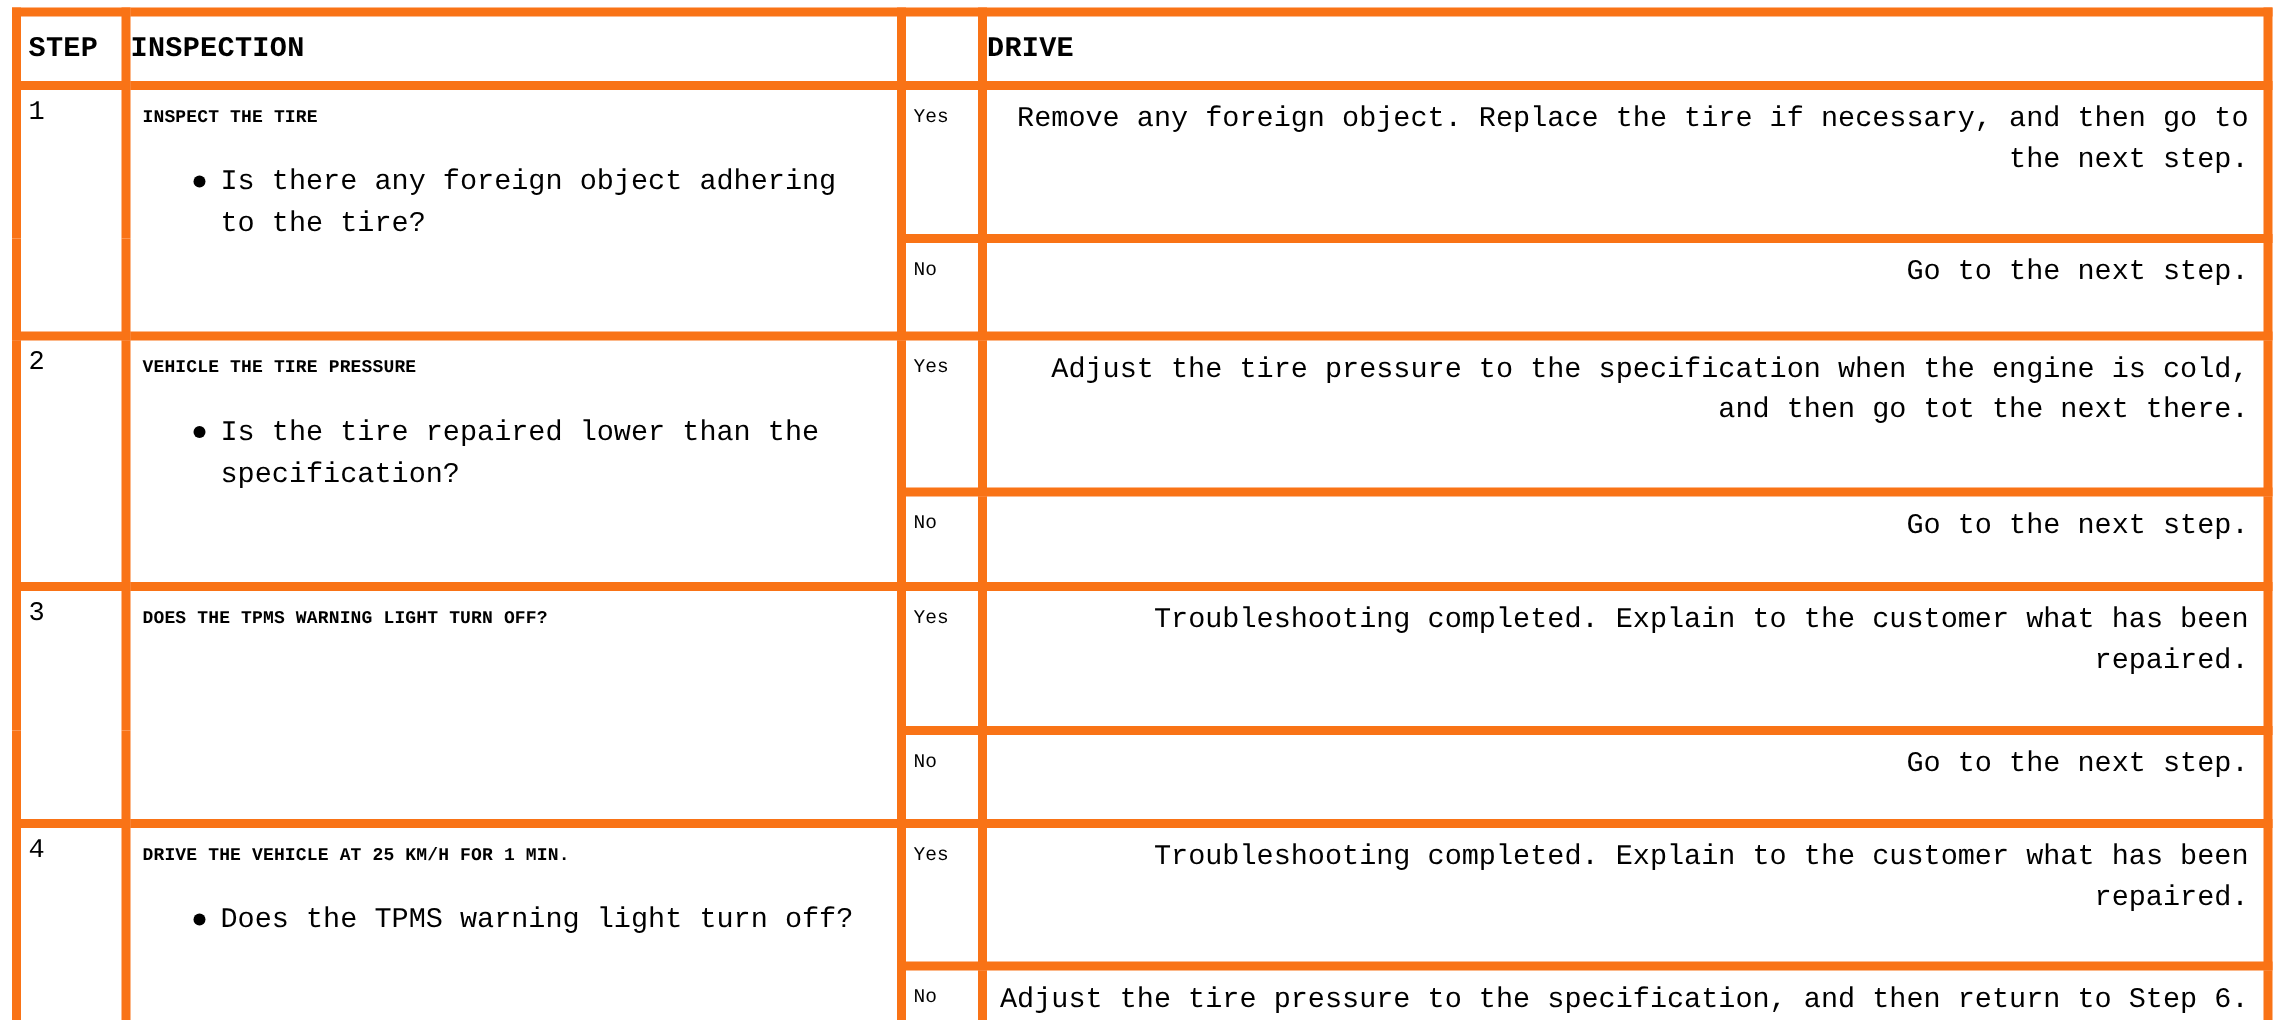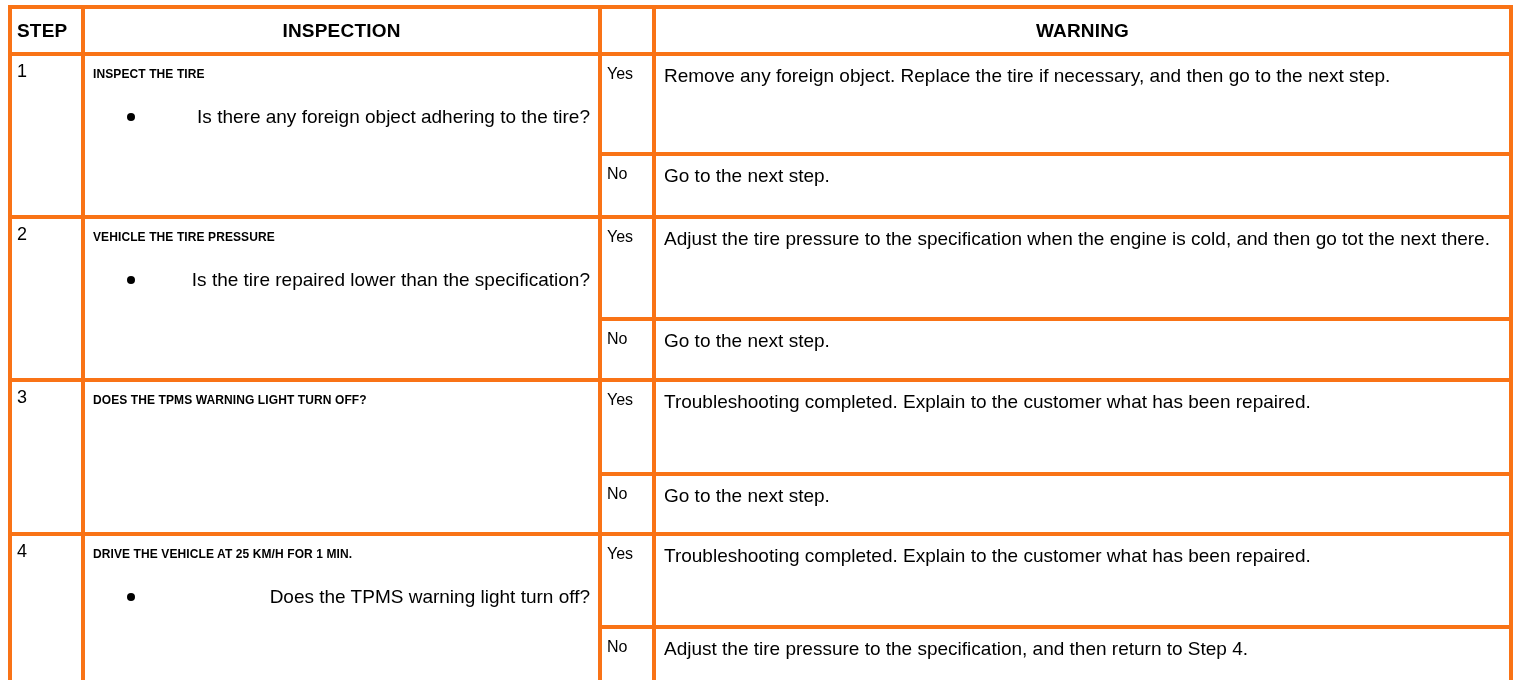--- a/index.html
+++ b/index.html
@@ -28,36 +28,37 @@
     left: 8px;
     top: 5px;
     width: 1504px;
     border-collapse: collapse;
     table-layout: fixed;
     border: 3px solid #000;
     background: #fff;
   }
 
   table.tsb td, table.tsb th {
-    border: 4px solid #f97316;
+    border: 6px solid #f97316;
     vertical-align: top;
     padding: 0;
     background: #fff;
+    font-family: Liberation Mono, monospace;
   }
 
   
   col.c-step   { width: 73px;  }
   col.c-insp   { width: 517px; }
   col.c-yn     { width: 54px;  }
   col.c-action { width: 857px; }
 
   
   .hdr {
     height: 43px;
-    text-align: center;
+    text-align: left;
     font-weight: bold;
     font-size: 19px;
     line-height: 43px;
     letter-spacing: 0.2px;
   }
   .hdr-step {
     text-align: left;
     padding-left: 5px !important;
     font-weight: bold;
     font-size: 19px;
@@ -80,21 +81,20 @@
   .insp-title {
     font-weight: bold;
     font-size: 12px;
     line-height: 25px;
     letter-spacing: 0.1px;
   }
   .bullet-list {
     margin: 16px 0 0 0;
     padding: 0;
     list-style: none;
-    text-align: right;
   }
   .bullet-list li {
     position: relative;
     padding-left: 52px;
     font-size: 19px;
     line-height: 28px;
     margin-bottom: 2px;
   }
   .bullet-list li .dot {
     position: absolute;
@@ -102,31 +102,32 @@
     top: 10px;
     width: 8px;
     height: 8px;
     background: #000;
     border-radius: 50%;
     display: block;
   }
 
   
   .yn {
-    font-size: 16px;
+    font-size: 13px;
     line-height: 24px;
     padding: 6px 0 0 5px !important;
     white-space: nowrap;
   }
 
   
   .act {
     padding: 6px 10px 8px 8px !important;
     font-size: 19px;
     line-height: 27px;
+    text-align: right;
   }
   .act p {
     margin: 0;
   }
   .act .note-head {
     font-weight: bold;
     margin-top: 22px;
   }
 
   
@@ -150,21 +151,21 @@
       <col class="c-insp">
       <col class="c-yn">
       <col class="c-action">
     </colgroup>
 
     <tbody>
         <tr>
       <td class="hdr hdr-step" rowspan="1">STEP</td>
       <td class="hdr">INSPECTION</td>
       <td class="hdr hdr-blank"></td>
-      <td class="hdr">WARNING</td>
+      <td class="hdr">DRIVE</td>
     </tr>
 
     <tr>
       <td class="stepno" rowspan="2">1</td>
       <td class="insp" rowspan="2">
         <div class="insp-title">INSPECT THE TIRE</div>
         <ul class="bullet-list">
           <li>
             <span class="dot"></span>
             <span>Is there any foreign object adhering to the tire?</span>
@@ -235,21 +236,21 @@
         </ul>
       </td>
       <td class="yn r4-yes">Yes</td>
       <td class="act r4-yes">
         <p>Troubleshooting completed. Explain to the customer what has been repaired.</p>
       </td>
     </tr>
     <tr>
       <td class="yn r4-no">No</td>
       <td class="act r4-no">
-        <p>Adjust the tire pressure to the specification, and then return to Step 4.</p>
+        <p>Adjust the tire pressure to the specification, and then return to Step 6.</p>
         <p class="note-head">NOTE:</p>
 
       </td>
     </tr>
 
   </tbody>
     </table>
 </div>
 
 </body></html>

